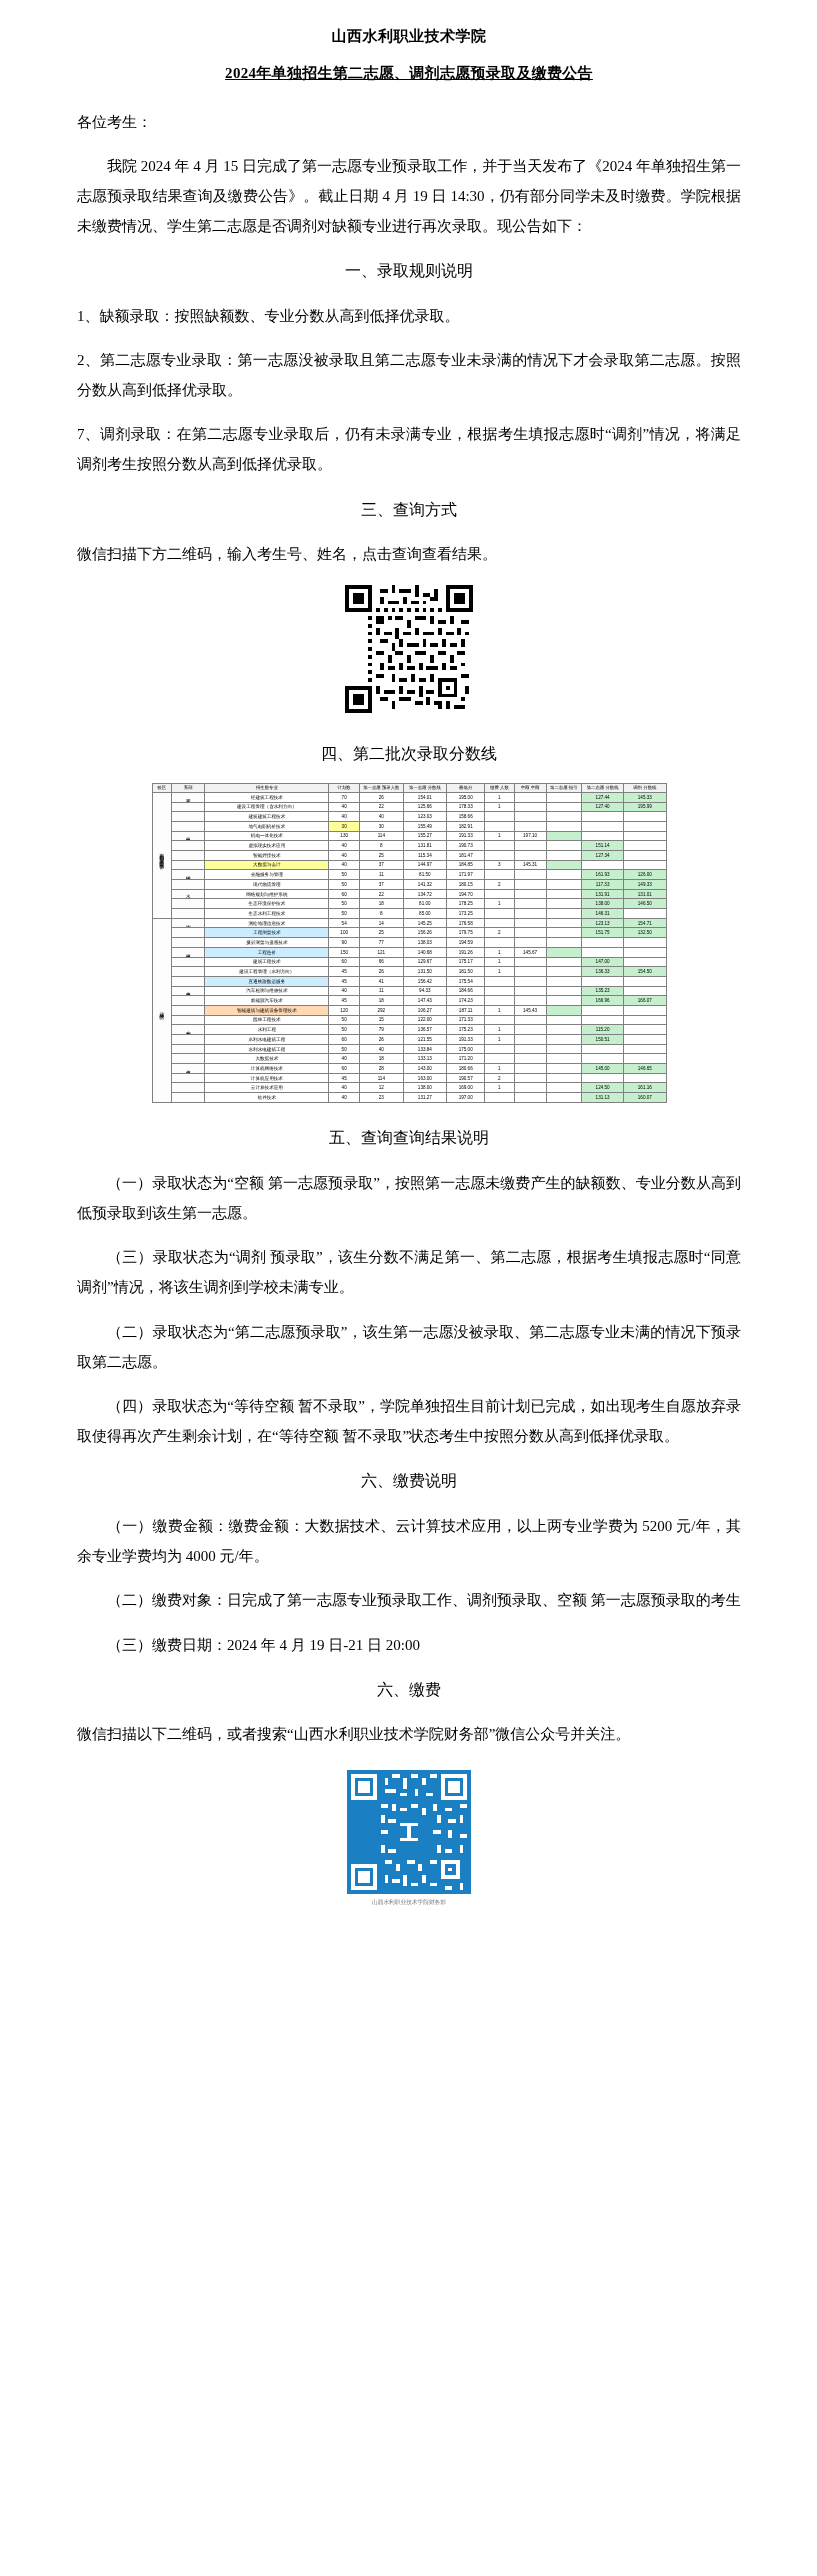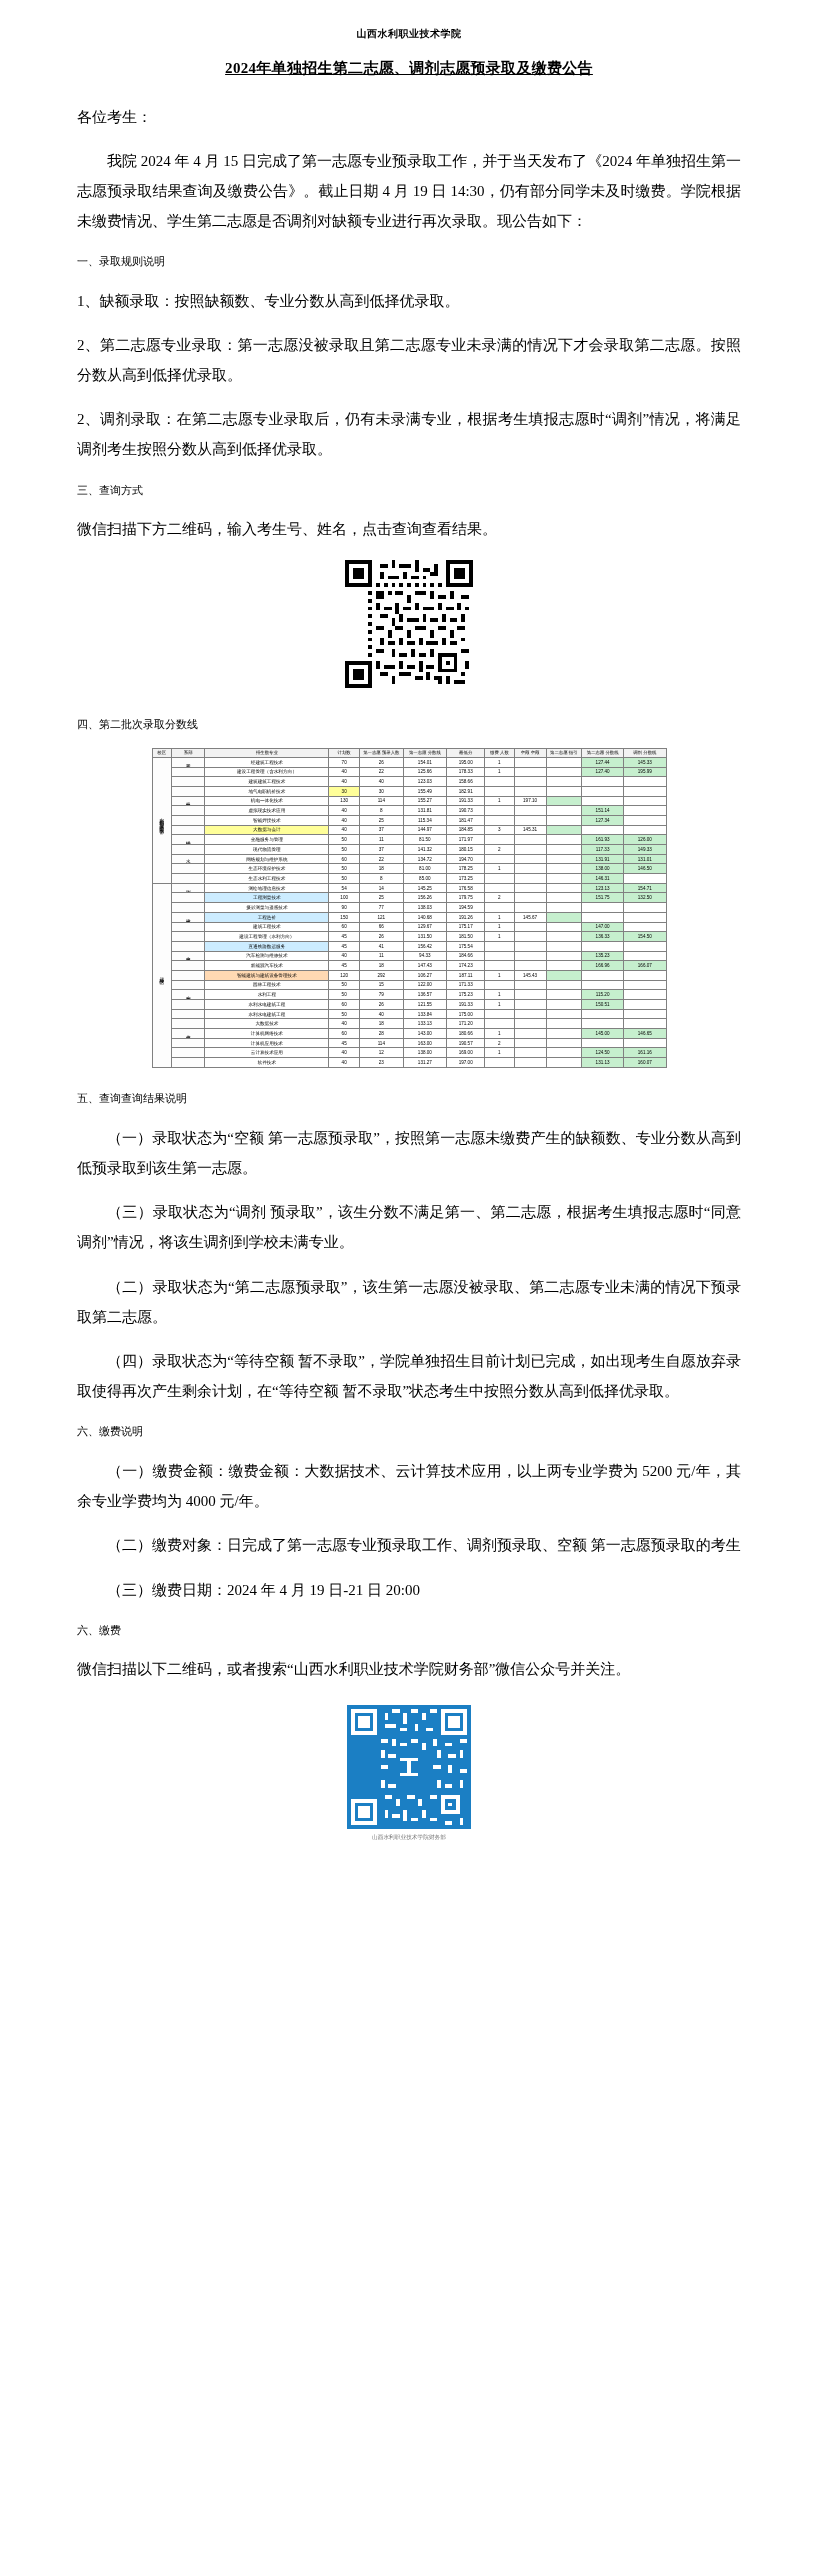--- a/index.html
+++ b/index.html
@@ -14,21 +14,21 @@
   }
   .page {
     width: 818px;
     min-height: 3146px;
     box-sizing: border-box;
     padding: 27px 77px 31px 77px;
     background: #ffffff;
   }
   .doc-title {
     text-align: center;
-    font-size: 10px;
+    font-size: 15px;
     font-weight: bold;
     letter-spacing: 0.5px;
     margin-bottom: 17.5px;
   }
   .doc-subtitle {
     text-align: center;
     font-size: 15px;
     font-weight: bold;
     letter-spacing: 0.3px;
     margin-bottom: 24px;
@@ -37,23 +37,24 @@
   p.para {
     font-size: 15px;
     line-height: 2.0;
     margin: 0 0 14.4px 0;
     text-align: justify;
   }
   p.indent {
     text-indent: 2em;
   }
   .section-head {
-    font-size: 11px;
+    font-size: 16px;
     line-height: 2.0;
     margin: 0 0 13.4px 0;
+    text-align: center;
   }
   .sub-indent {
     text-indent: 2em;
   }
   .qr-wrap {
     text-align: center;
     margin: 15.5px 0 23px 0;
   }
   .qr {
     display: inline-block;
@@ -132,21 +133,21 @@
 
   <div class="doc-title">山西水利职业技术学院</div>
   <div class="doc-subtitle">2024年单独招生第二志愿、调剂志愿预录取及缴费公告</div>
 
   <p class="para">各位考生：</p>
   <p class="para indent">我院 2024 年 4 月 15 日完成了第一志愿专业预录取工作，并于当天发布了《2024 年单独招生第一志愿预录取结果查询及缴费公告》。截止日期 4 月 19 日 14:30，仍有部分同学未及时缴费。学院根据未缴费情况、学生第二志愿是否调剂对缺额专业进行再次录取。现公告如下：</p>
 
   <p class="section-head">一、录取规则说明</p>
   <p class="para">1、缺额录取：按照缺额数、专业分数从高到低择优录取。</p>
   <p class="para">2、第二志愿专业录取：第一志愿没被录取且第二志愿专业未录满的情况下才会录取第二志愿。按照分数从高到低择优录取。</p>
-  <p class="para">2、调剂录取：在第二志愿专业录取后，仍有未录满专业，根据考生填报志愿时“调剂”情况，将满足调剂考生按照分数从高到低择优录取。</p>
+  <p class="para">7、调剂录取：在第二志愿专业录取后，仍有未录满专业，根据考生填报志愿时“调剂”情况，将满足调剂考生按照分数从高到低择优录取。</p>
 
 
   <p class="section-head">三、查询方式</p>
   <p class="para">微信扫描下方二维码，输入考生号、姓名，点击查询查看结果。</p>
 
   <div class="qr-wrap">
     <div class="qr">
       <svg width="128" height="128" viewBox="0 0 33 33" shape-rendering="crispEdges">
         <rect width="33" height="33" fill="#ffffff"></rect>
         <g fill="#000000">

